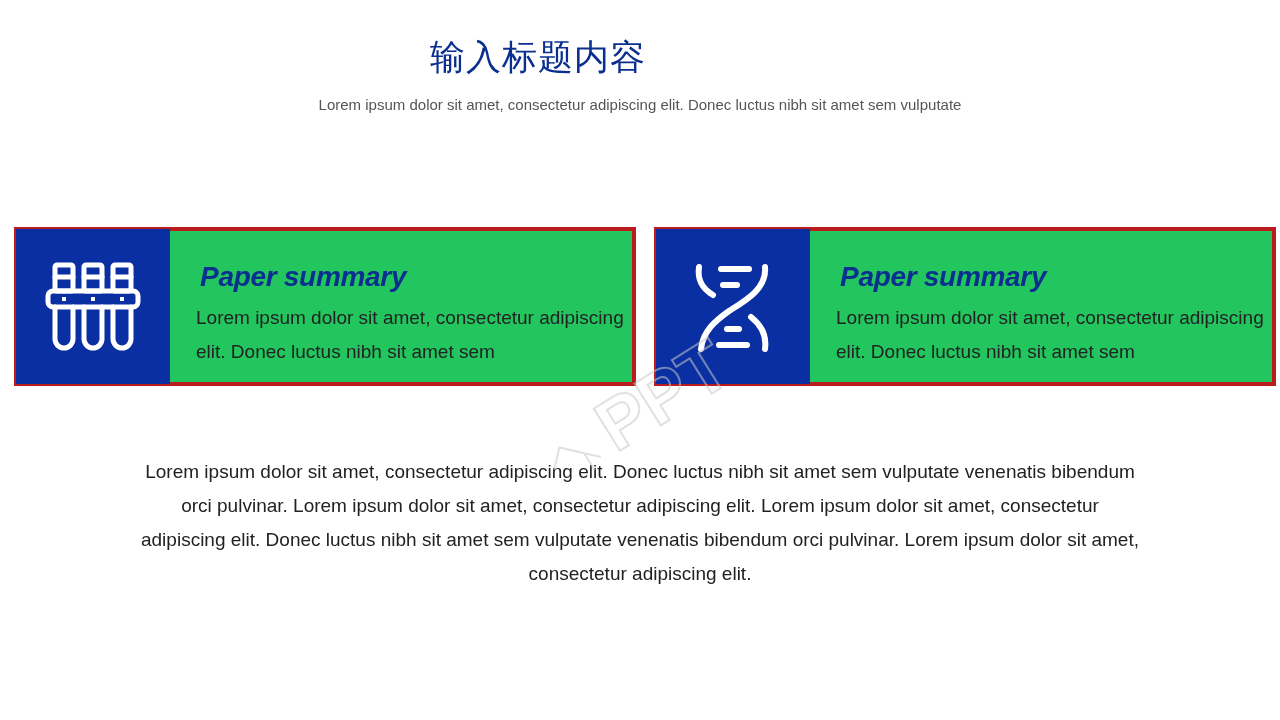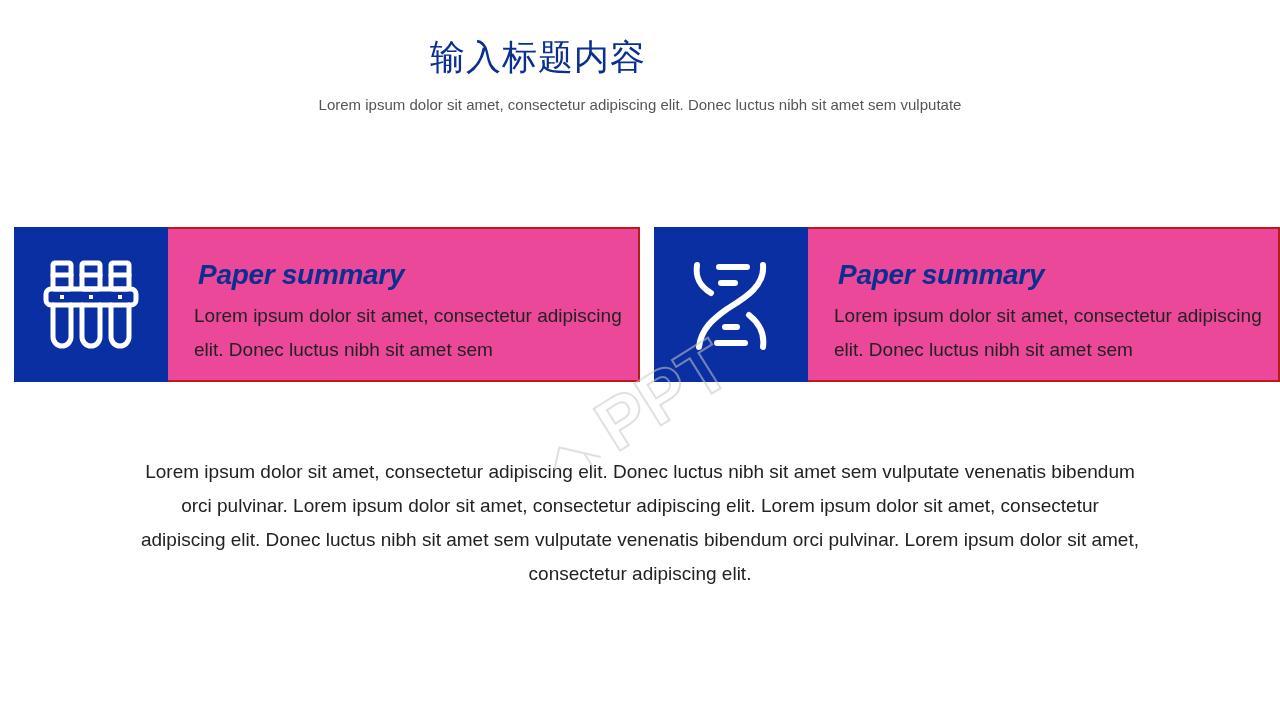--- a/index.html
+++ b/index.html
@@ -12,21 +12,21 @@
       position: absolute; left: 0; top: 34px; width: 1076px; text-align: center;
       font-size: 35px; color: #0a2f8f; letter-spacing: 1px; line-height: 46px;
     }
     .subtitle {
       position: absolute; left: 310px; top: 90px; width: 660px; text-align: center;
       font-size: 15px; line-height: 29px; color: #555555;
       font-family: "Liberation Sans", sans-serif;
     }
     .card {
       position: absolute; top: 227px; width: 614px; height: 151px;
-      border: 2px solid #b91c1c; background: #ec4899; padding-left: 8px;
+      border: 4px solid #b91c1c; background: #22c55e;
     }
     .card-1 { left: 14px; }
     .card-2 { left: 654px; }
     .card-icon-block {
       position: absolute; left: -2px; top: -2px; width: 154px; height: 155px;
       background: #0a2fa3;
       display: flex; align-items: center; justify-content: center;
     }
     .card-heading {
       position: absolute; left: 182px; top: 30px;

